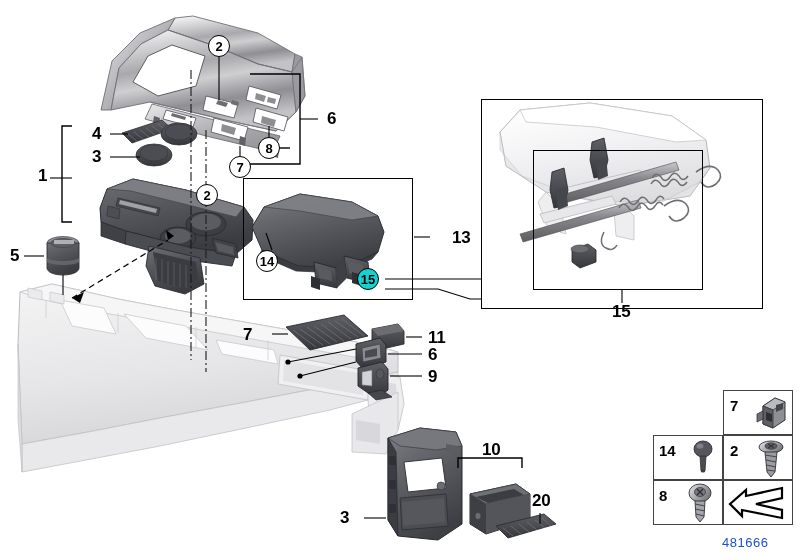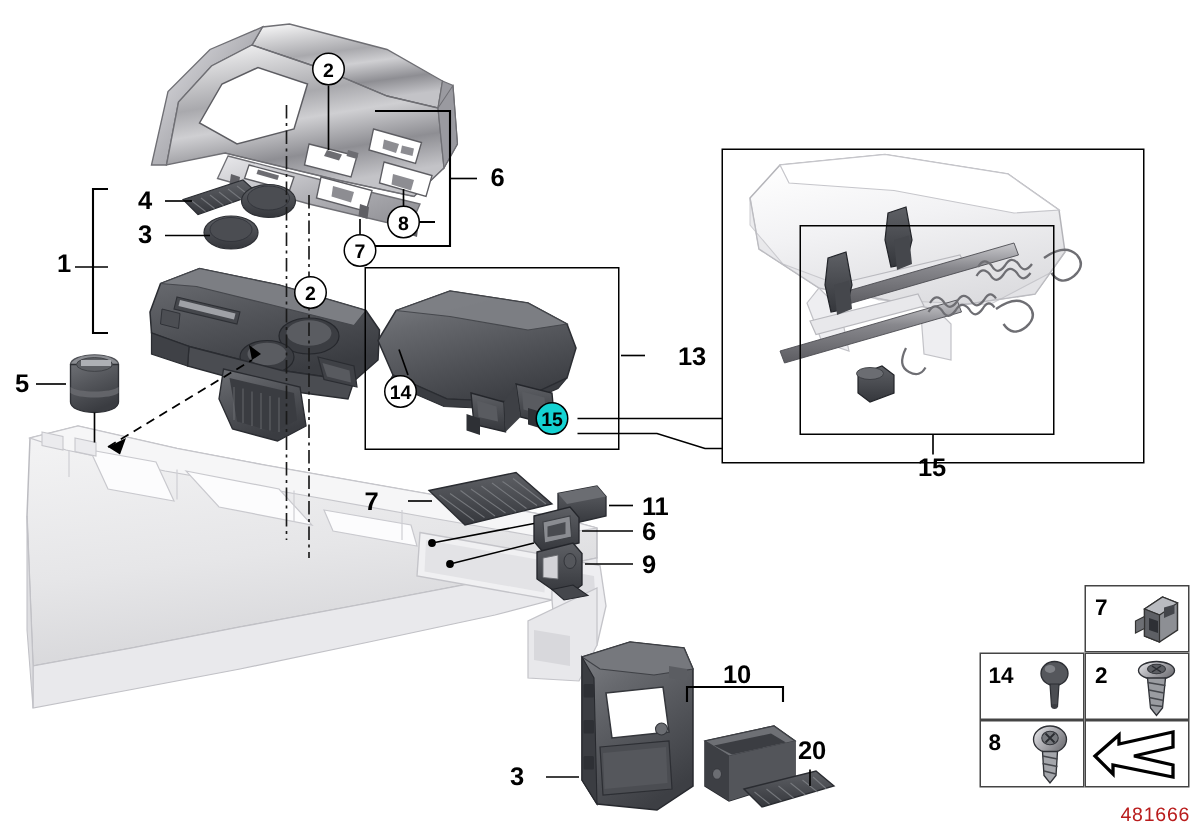--- a/index.html
+++ b/index.html
@@ -48,21 +48,21 @@
   }
 
   
   .box{position:absolute;border:1.3px solid #000;background:transparent;box-sizing:border-box;}
 
   
   #legend{position:absolute;}
   .lcell{position:absolute;border:1.2px solid #444;box-sizing:border-box;background:#fff;}
   .lnum{position:absolute;font-weight:bold;font-size:15px;color:#000;line-height:1;}
   .dwgno{
-    position:absolute;font-size:13px;color:#b91c1c;letter-spacing:0.5px;margin-left:25px;
+    position:absolute;font-size:13px;color:#1d4ed8;letter-spacing:0.5px;
   }
 
   svg{display:block;overflow:visible;}
   .svgfull{position:absolute;left:0;top:0;width:800px;height:560px;pointer-events:none;}
 </style>
 </head>
 <body>
 
 <div id="stage">
 

